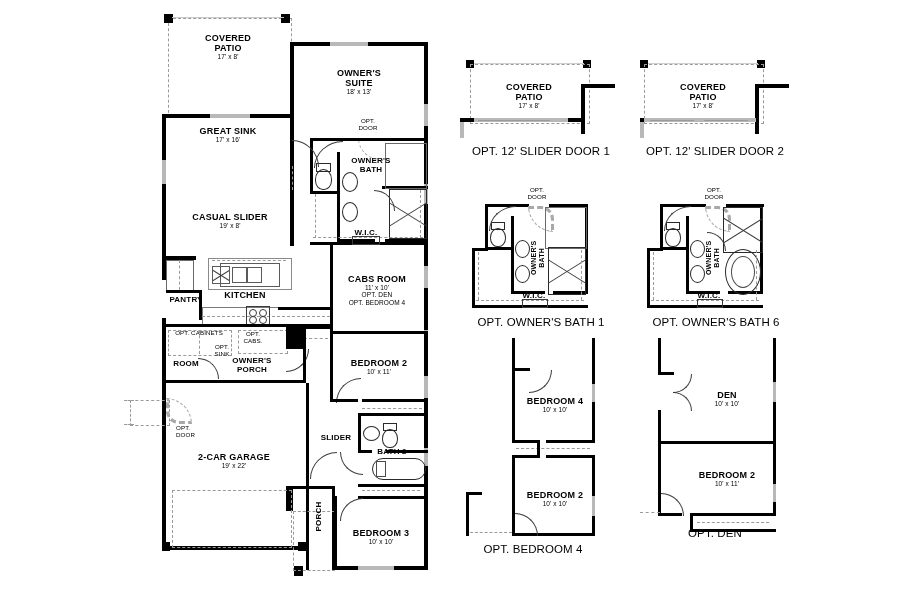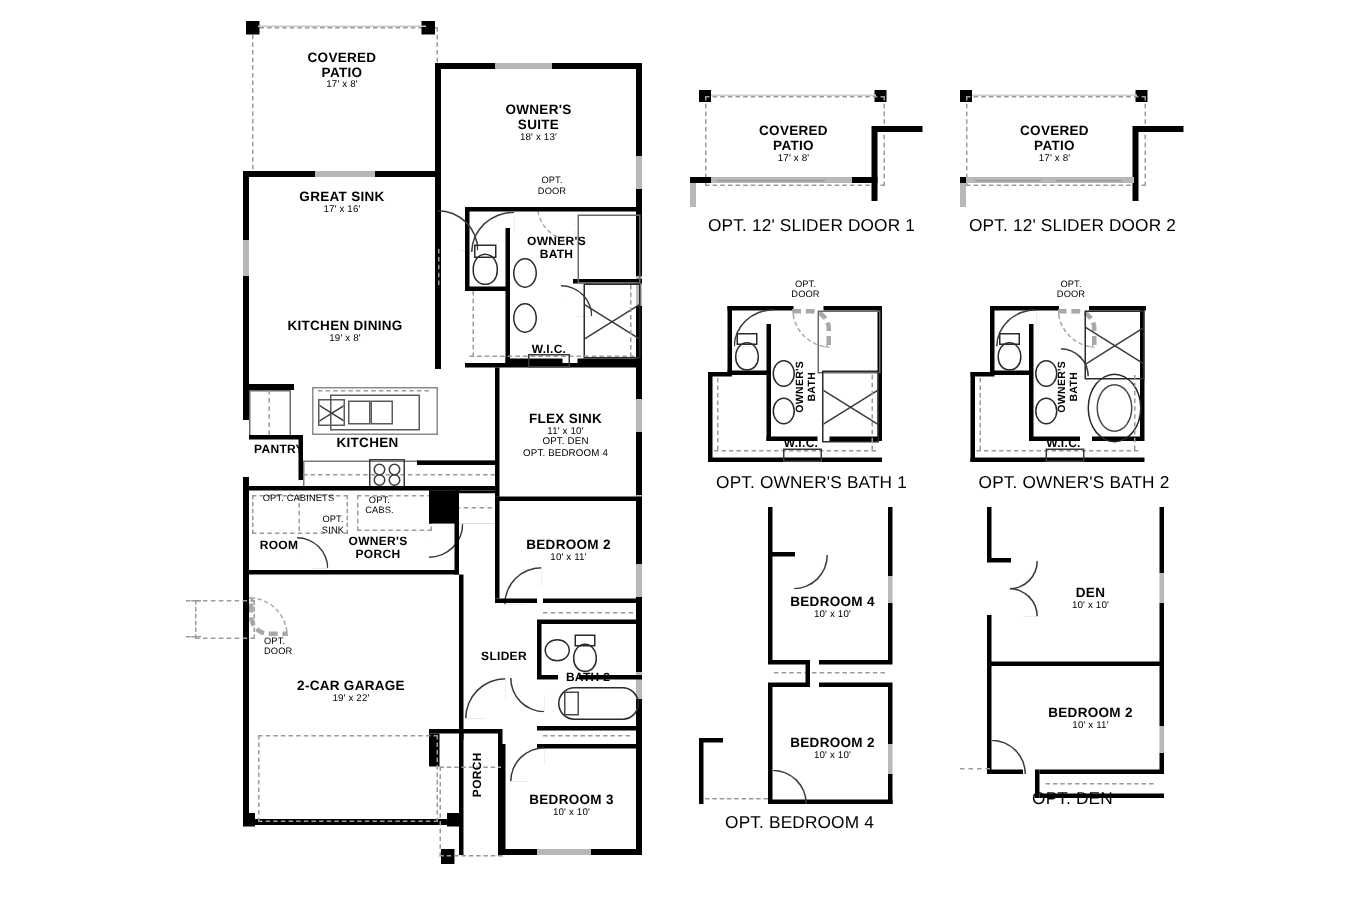--- a/index.html
+++ b/index.html
@@ -161,21 +161,21 @@
     <div class="w" style="left:310px;top:242px;width:118px;height:3px;"></div>
     <div class="dashline" style="left:313px;top:237px;width:110px;"></div>
     <div class="dashlinev" style="left:315px;top:194px;height:44px;"></div>
     <div class="dashlinev" style="left:420px;top:190px;height:48px;"></div>
     <div class="thin" style="left:352px;top:236px;width:26px;height:7px;border-color:#3a3a3a;"></div>
     <div class="lbl" style="left:366px;top:229px;">
       <div class="rn sm">W.I.C.</div>
     </div>
 
     <div class="lbl" style="left:230px;top:212px;">
-      <div class="rn">KITCHEN DINING</div>
+      <div class="rn">CASUAL SLIDER</div>
       <div class="dim">19' x 8'</div>
     </div>
 
     <div class="w" style="left:162px;top:256px;width:34px;height:4px;"></div>
     <div class="thin" style="left:166px;top:260px;width:26px;height:30px;border-color:#6a6a6a;"></div>
     <div class="dashlinev" style="left:179px;top:260px;height:30px;"></div>
     <div class="w" style="left:166px;top:290px;width:36px;height:3px;"></div>
     <div class="w" style="left:199px;top:290px;width:3px;height:30px;"></div>
     <div class="lbl" style="left:186px;top:296px;">
       <div class="rn sm">PANTRY</div>
@@ -226,21 +226,21 @@
     <div class="w" style="left:286px;top:327px;width:20px;height:22px;"></div>
     <div class="swing br" style="left:286px;top:349px;width:22px;height:22px;"></div>
     <div class="lbl" style="left:252px;top:357px;">
       <div class="rn sm">OWNER'S</div>
       <div class="rn sm">PORCH</div>
     </div>
     <div class="w" style="left:162px;top:380px;width:144px;height:3px;"></div>
     <div class="w" style="left:303px;top:327px;width:3px;height:56px;"></div>
 
     <div class="lbl" style="left:377px;top:274px;">
-      <div class="rn">FLEX SINK</div>
+      <div class="rn">CABS ROOM</div>
       <div class="dim">11' x 10'</div>
       <div class="dim">OPT. DEN</div>
       <div class="dim">OPT. BEDROOM 4</div>
     </div>
     <div class="w" style="left:330px;top:245px;width:3px;height:86px;"></div>
 
     <div class="w" style="left:330px;top:331px;width:98px;height:3px;"></div>
     <div class="w" style="left:330px;top:331px;width:3px;height:68px;"></div>
     <div class="lbl" style="left:379px;top:358px;">
       <div class="rn">BEDROOM 2</div>
@@ -422,21 +422,21 @@
     <div class="w" style="left:647px;top:248px;width:16px;height:3px;"></div>
     <div class="w" style="left:647px;top:248px;width:3px;height:60px;"></div>
     <div class="w" style="left:647px;top:305px;width:116px;height:3px;"></div>
     <div class="dashline" style="left:651px;top:300px;width:108px;"></div>
     <div class="dashlinev" style="left:653px;top:252px;height:48px;"></div>
     <div class="dashlinev" style="left:756px;top:250px;height:50px;"></div>
     <div class="thin" style="left:697px;top:299px;width:24px;height:7px;border-color:#3a3a3a;"></div>
     <div class="lbl" style="left:709px;top:292px;">
       <div class="rn sm">W.I.C.</div>
     </div>
-    <div class="title" style="left:716px;top:316px;">OPT. OWNER'S BATH 2</div>
+    <div class="title" style="left:716px;top:316px;">OPT. OWNER'S BATH 6</div>
   </div>
 
   <div>
     <div class="w" style="left:512px;top:368px;width:3px;height:72px;"></div>
     <div class="w" style="left:512px;top:368px;width:18px;height:3px;"></div>
     <div class="w" style="left:512px;top:338px;width:3px;height:30px;"></div>
     <div class="swing br" style="left:529px;top:370px;width:22px;height:22px;"></div>
     <div class="w" style="left:592px;top:338px;width:3px;height:46px;"></div>
     <div class="gray" style="left:592px;top:384px;width:3px;height:18px;"></div>
     <div class="w" style="left:592px;top:402px;width:3px;height:38px;"></div>

